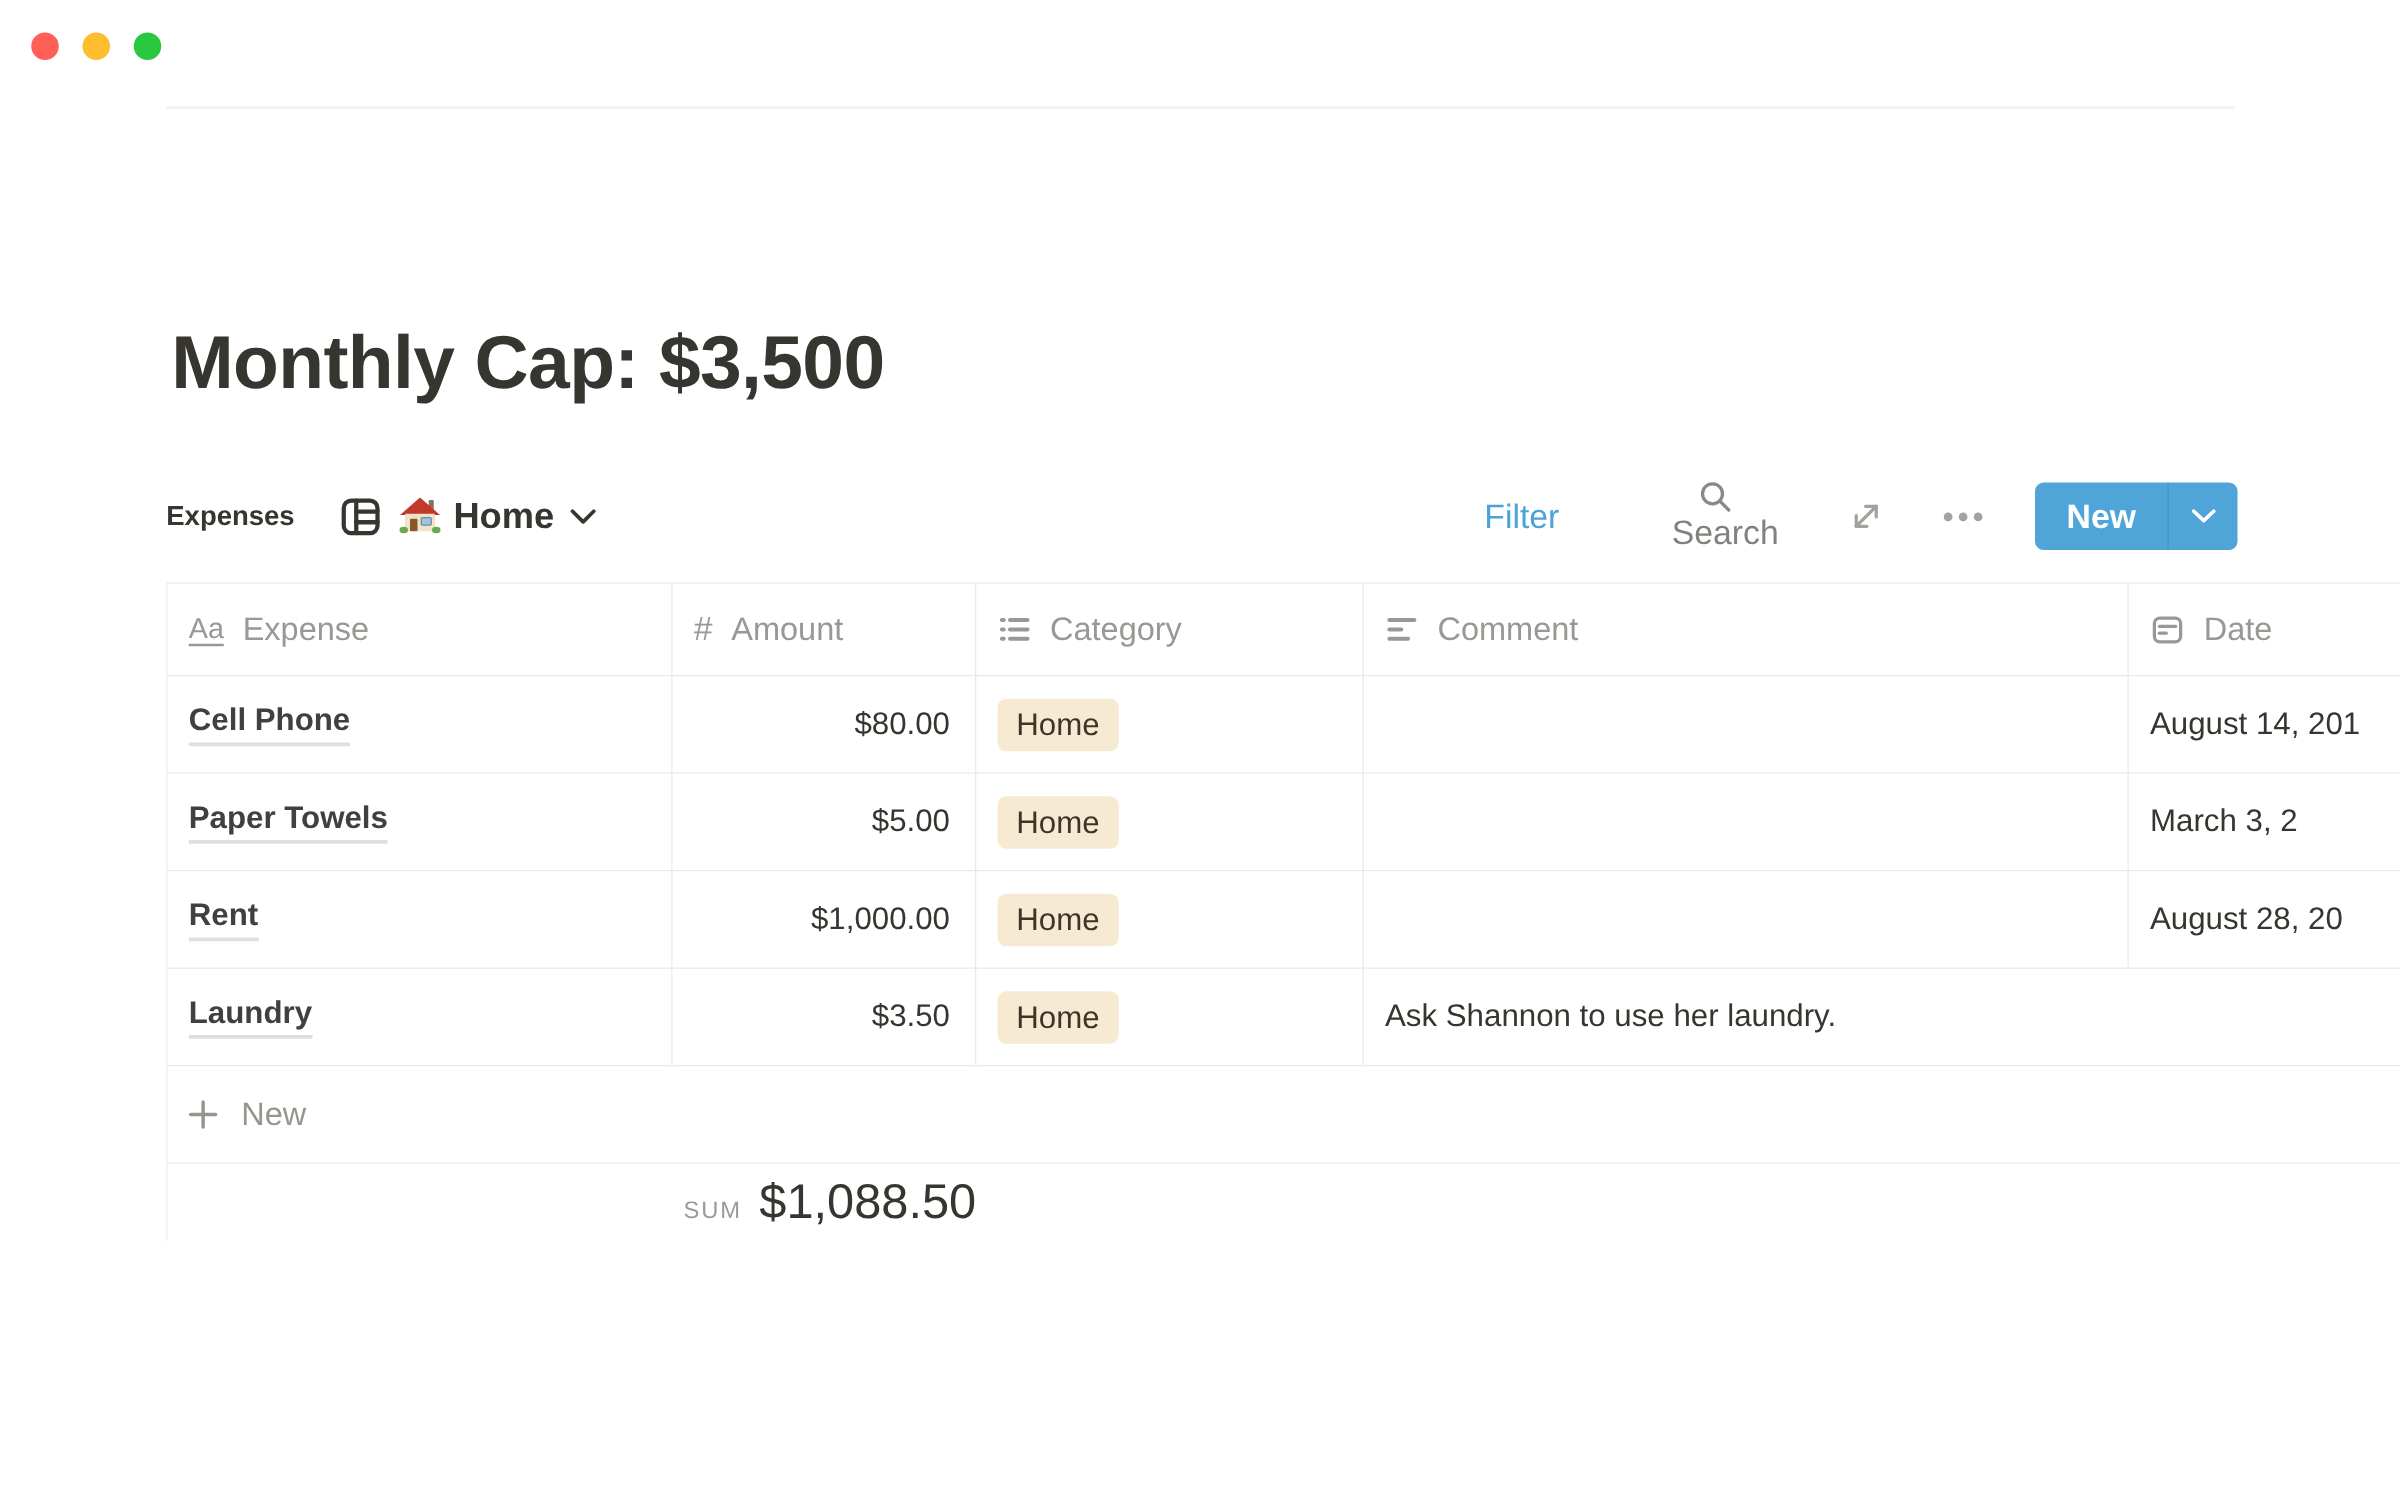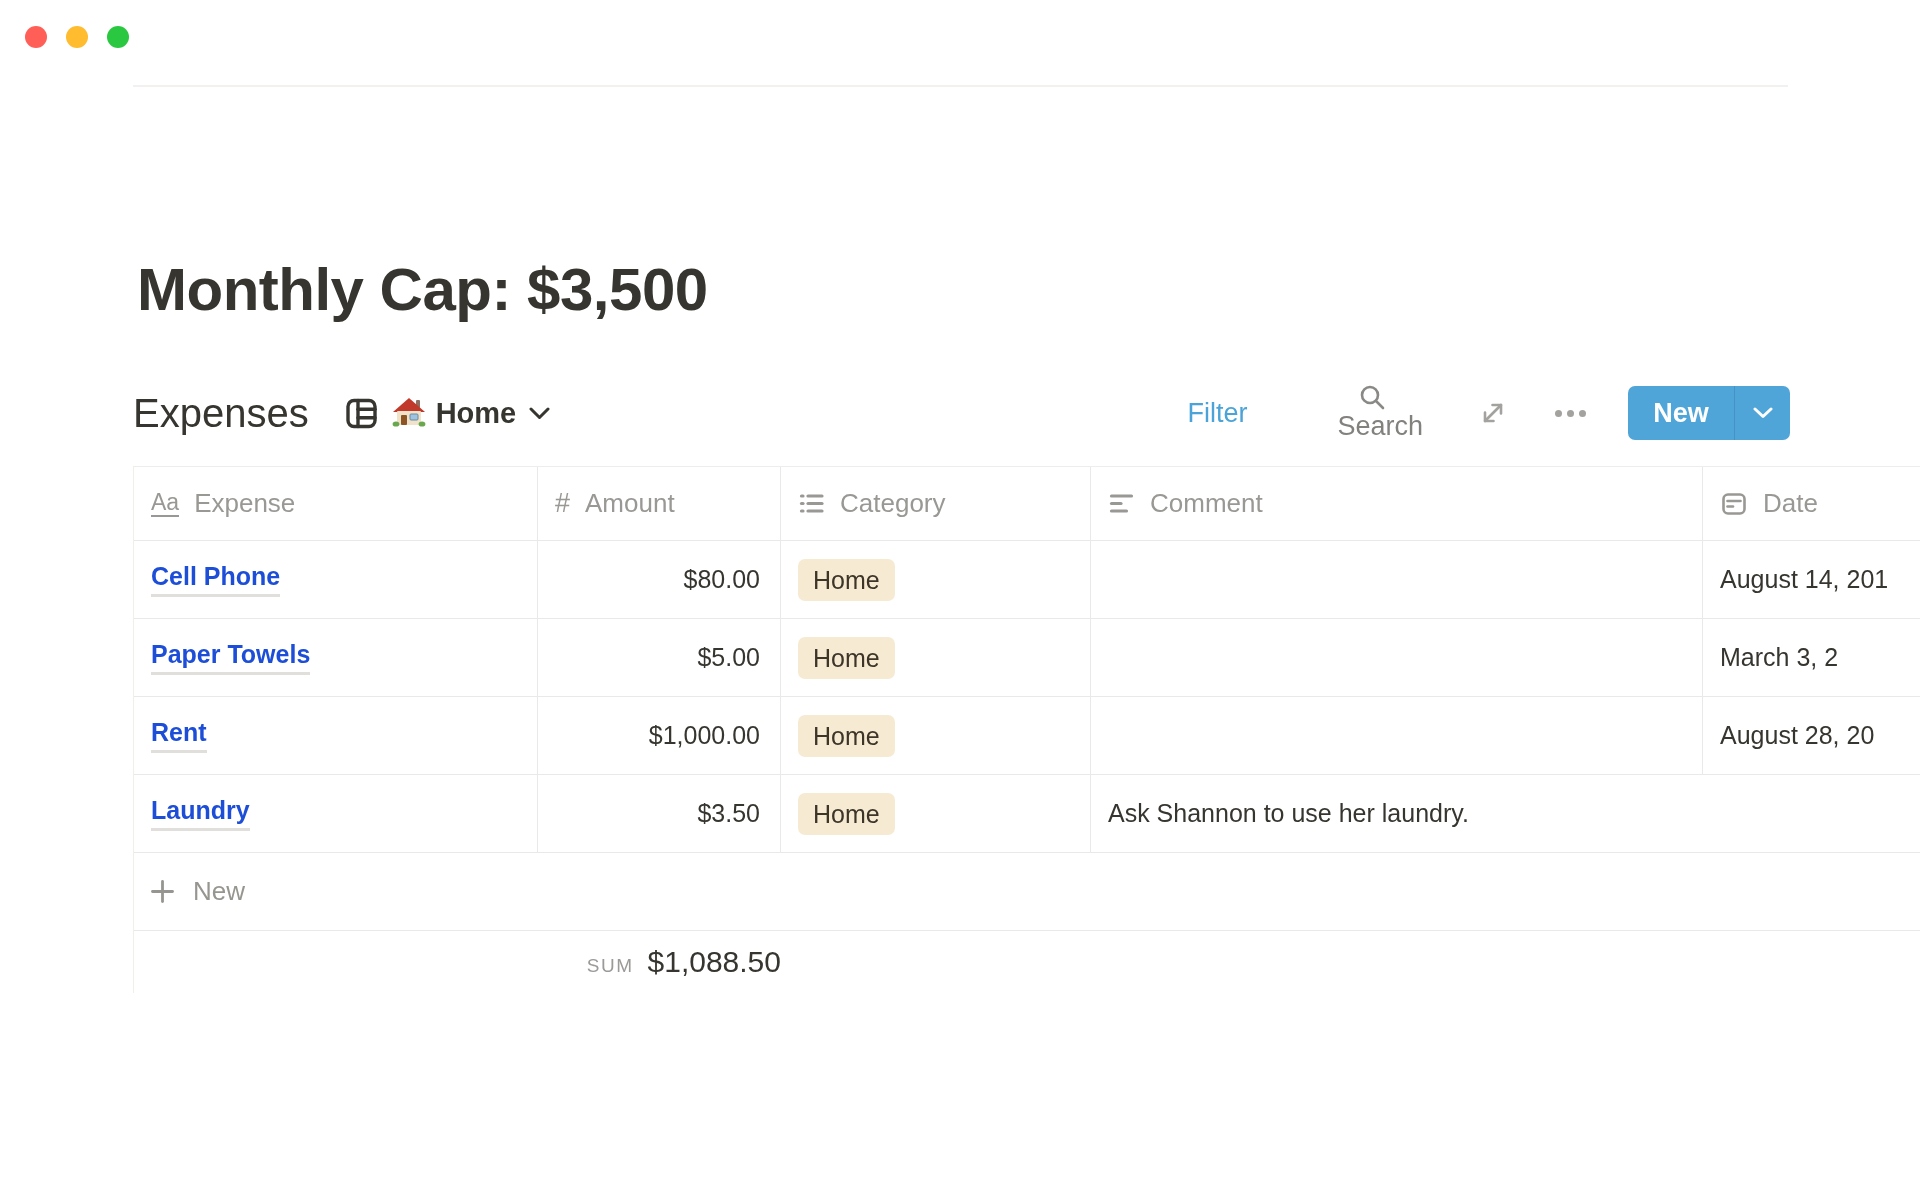--- a/index.html
+++ b/index.html
@@ -11,21 +11,21 @@
   .traffic.red    { left: 25px;  background: #ff5f57; }
   .traffic.yellow { left: 66px;  background: #febc2e; }
   .traffic.green  { left: 107px; background: #2ac840; }
   .topbar-line { position: absolute; top: 85px; left: 133px; width: 1655px; height: 2px; background: #f2f1ef; }
 
   
   .page-title { position: absolute; left: 137px; top: 255px; font-size: 60px; font-weight: 700; letter-spacing: -0.5px; color: #37352f; }
 
   
   .view-row { position: absolute; left: 133px; top: 384px; width: 1657px; height: 58px; display: flex; align-items: center; }
-  .collection-title { font-size: 40px; font-weight: 400; color: #37352f; }
+  .collection-title { font-size: 22px; font-weight: 700; color: #37352f; }
   .view-switcher { display: flex; align-items: center; margin-left: 36px; cursor: pointer; }
   .view-switcher .tbl-icon { margin-right: 14px; display: flex; }
   .view-switcher .house { margin-right: 10px; display: flex; }
   .view-name { font-size: 29px; font-weight: 700; color: #37352f; }
   .view-chevron { margin-left: 13px; display: flex; }
 
   .toolbar { margin-left: auto; display: flex; align-items: center; }
   .filter-btn { font-size: 27px; color: #4ba3d7; cursor: pointer; }
   .search-box { display: flex; align-items: center; margin-left: 74px; cursor: pointer; flex-direction: column; }
   .search-box .label { font-size: 27px; color: #82817e; margin-left: 16px; }
@@ -47,33 +47,33 @@
   .col-expense  { width: 404px; }
   .col-amount   { width: 243px; }
   .col-category { width: 310px; }
   .col-comment  { width: 612px; }
   .col-date     { width: 217px; overflow: hidden; }
 
   .tr { display: flex; height: 78px; border-bottom: 1px solid #e9e9e7; }
   .td { display: flex; align-items: center; padding-left: 17px; font-size: 25px; border-right: 1px solid #e9e9e7; }
   .td:last-child { border-right: none; }
   .td.amount { justify-content: flex-end; padding-right: 20px; padding-left: 0; }
-  .expense-title { font-weight: 700; color: #1d4ed8; border-bottom: 3px solid #e0dfdc; padding-bottom: 3px; cursor: pointer; }
+  .expense-title { font-weight: 700; color: #404040; border-bottom: 3px solid #e0dfdc; padding-bottom: 3px; cursor: pointer; }
   .tag { background: #f7ead2; color: #3c3528; border-radius: 7px; padding: 6px 15px; font-size: 25px; line-height: 1.2; }
   .comment-text { color: #37352f; }
   .date-text { white-space: nowrap; color: #37352f; }
 
   .new-row { display: flex; align-items: center; height: 78px; border-bottom: 1px solid #e9e9e7; color: #97958f; cursor: pointer; }
   .new-row .plus { margin-left: 15px; display: flex; }
   .new-row .label { margin-left: 17px; font-size: 26px; }
 
   .sum-row { display: flex; height: 62px; align-items: center; }
   .sum-cell { width: 647px; display: flex; justify-content: flex-end; align-items: baseline; cursor: pointer; }
   .sum-label { font-size: 19px; letter-spacing: 1.5px; color: #9b9a97; text-transform: uppercase; }
-  .sum-value { font-size: 30px; color: #37352f; margin-left: 14px; }
+  .sum-value { font-size: 39px; color: #37352f; margin-left: 14px; }
 
   
   .aa-glyph { font-size: 23px; color: #999894; border-bottom: 2px solid #999894; line-height: 1.05; padding-bottom: 1px; font-weight: 400; }
   .hash-glyph { font-size: 27px; color: #999894; font-weight: 400; }
 </style>
 </head>
 <body>
 
 <span class="traffic red"></span>
 <span class="traffic yellow"></span>

